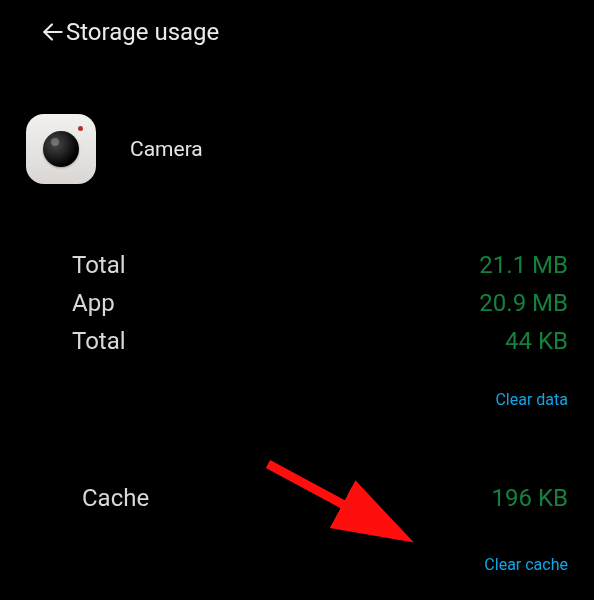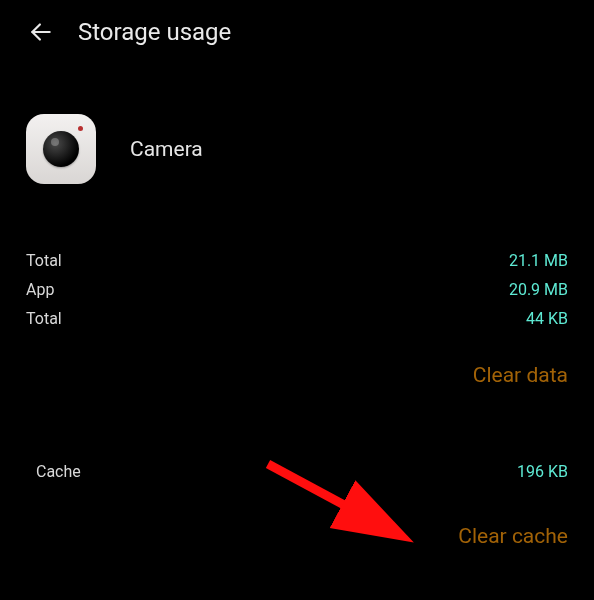--- a/index.html
+++ b/index.html
@@ -8,22 +8,21 @@
       height: 600px;
       background: #000000;
       font-family: -apple-system, BlinkMacSystemFont, "Segoe UI", Roboto, Helvetica, Arial, sans-serif;
       color: #e8e8e8;
       overflow: hidden;
       position: relative;
     }
     .header {
       display: flex;
       align-items: center;
-      padding: 18px 24px 18px 28px;
-      gap: 24px;
+      padding: 18px 24px 18px 40px;
     }
     .back-icon {
       display: inline-flex;
       align-items: center;
       justify-content: center;
       width: 26px;
       height: 26px;
       color: #e8e8e8;
     }
     .header-title {
@@ -85,32 +84,33 @@
       color: #6b6b6b;
     }
     .stats {
       padding: 62px 26px 0 26px;
     }
     .stat-row {
       display: flex;
       justify-content: space-between;
       align-items: center;
       padding: 5px 0;
-      font-size: 16px;
+      font-size: 24px;
+      margin-left: 46px;
     }
     .stat-label { color: #d8d8d8; }
-    .stat-value { color: #5eead4; }
+    .stat-value { color: #15803d; }
     .link-row {
       display: flex;
       justify-content: flex-end;
       padding: 30px 26px 0 26px;
     }
     .link {
-      font-size: 21px;
-      color: #a16207;
+      font-size: 16px;
+      color: #0ea5e9;
       cursor: pointer;
     }
     .section2 {
       padding: 70px 26px 0 36px;
     }
     .arrow-annotation {
       position: absolute;
       left: 258px;
       top: 454px;
       pointer-events: none;

